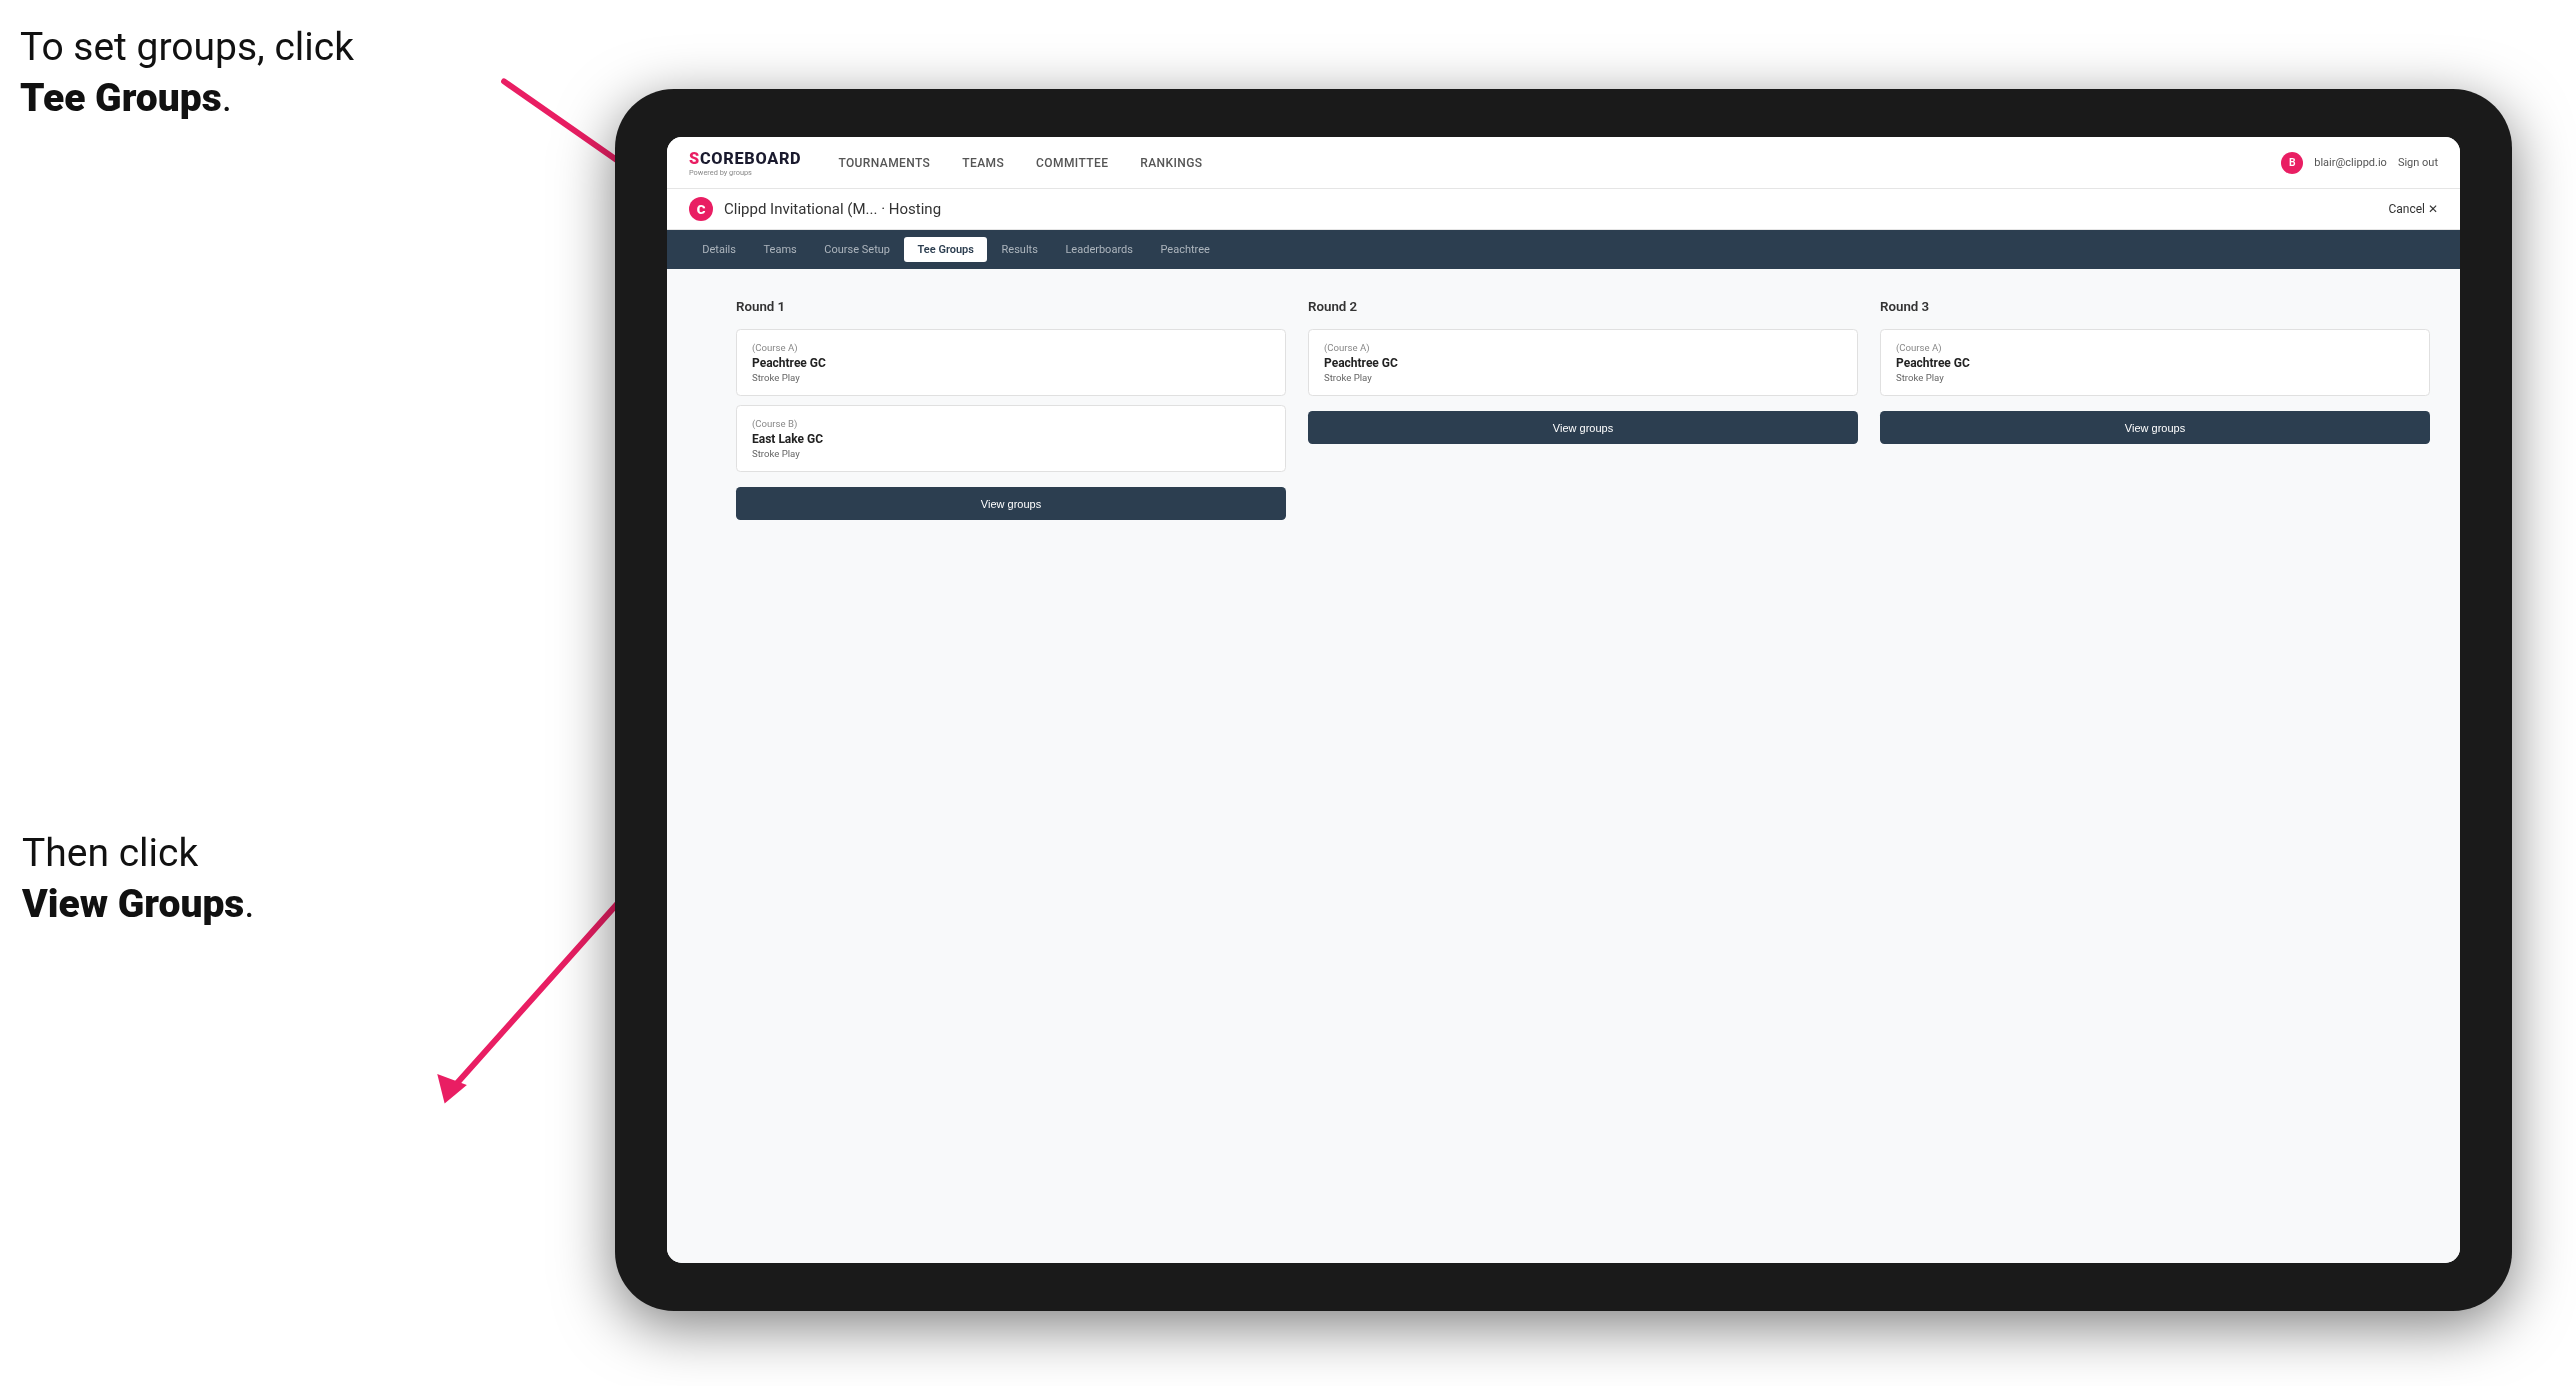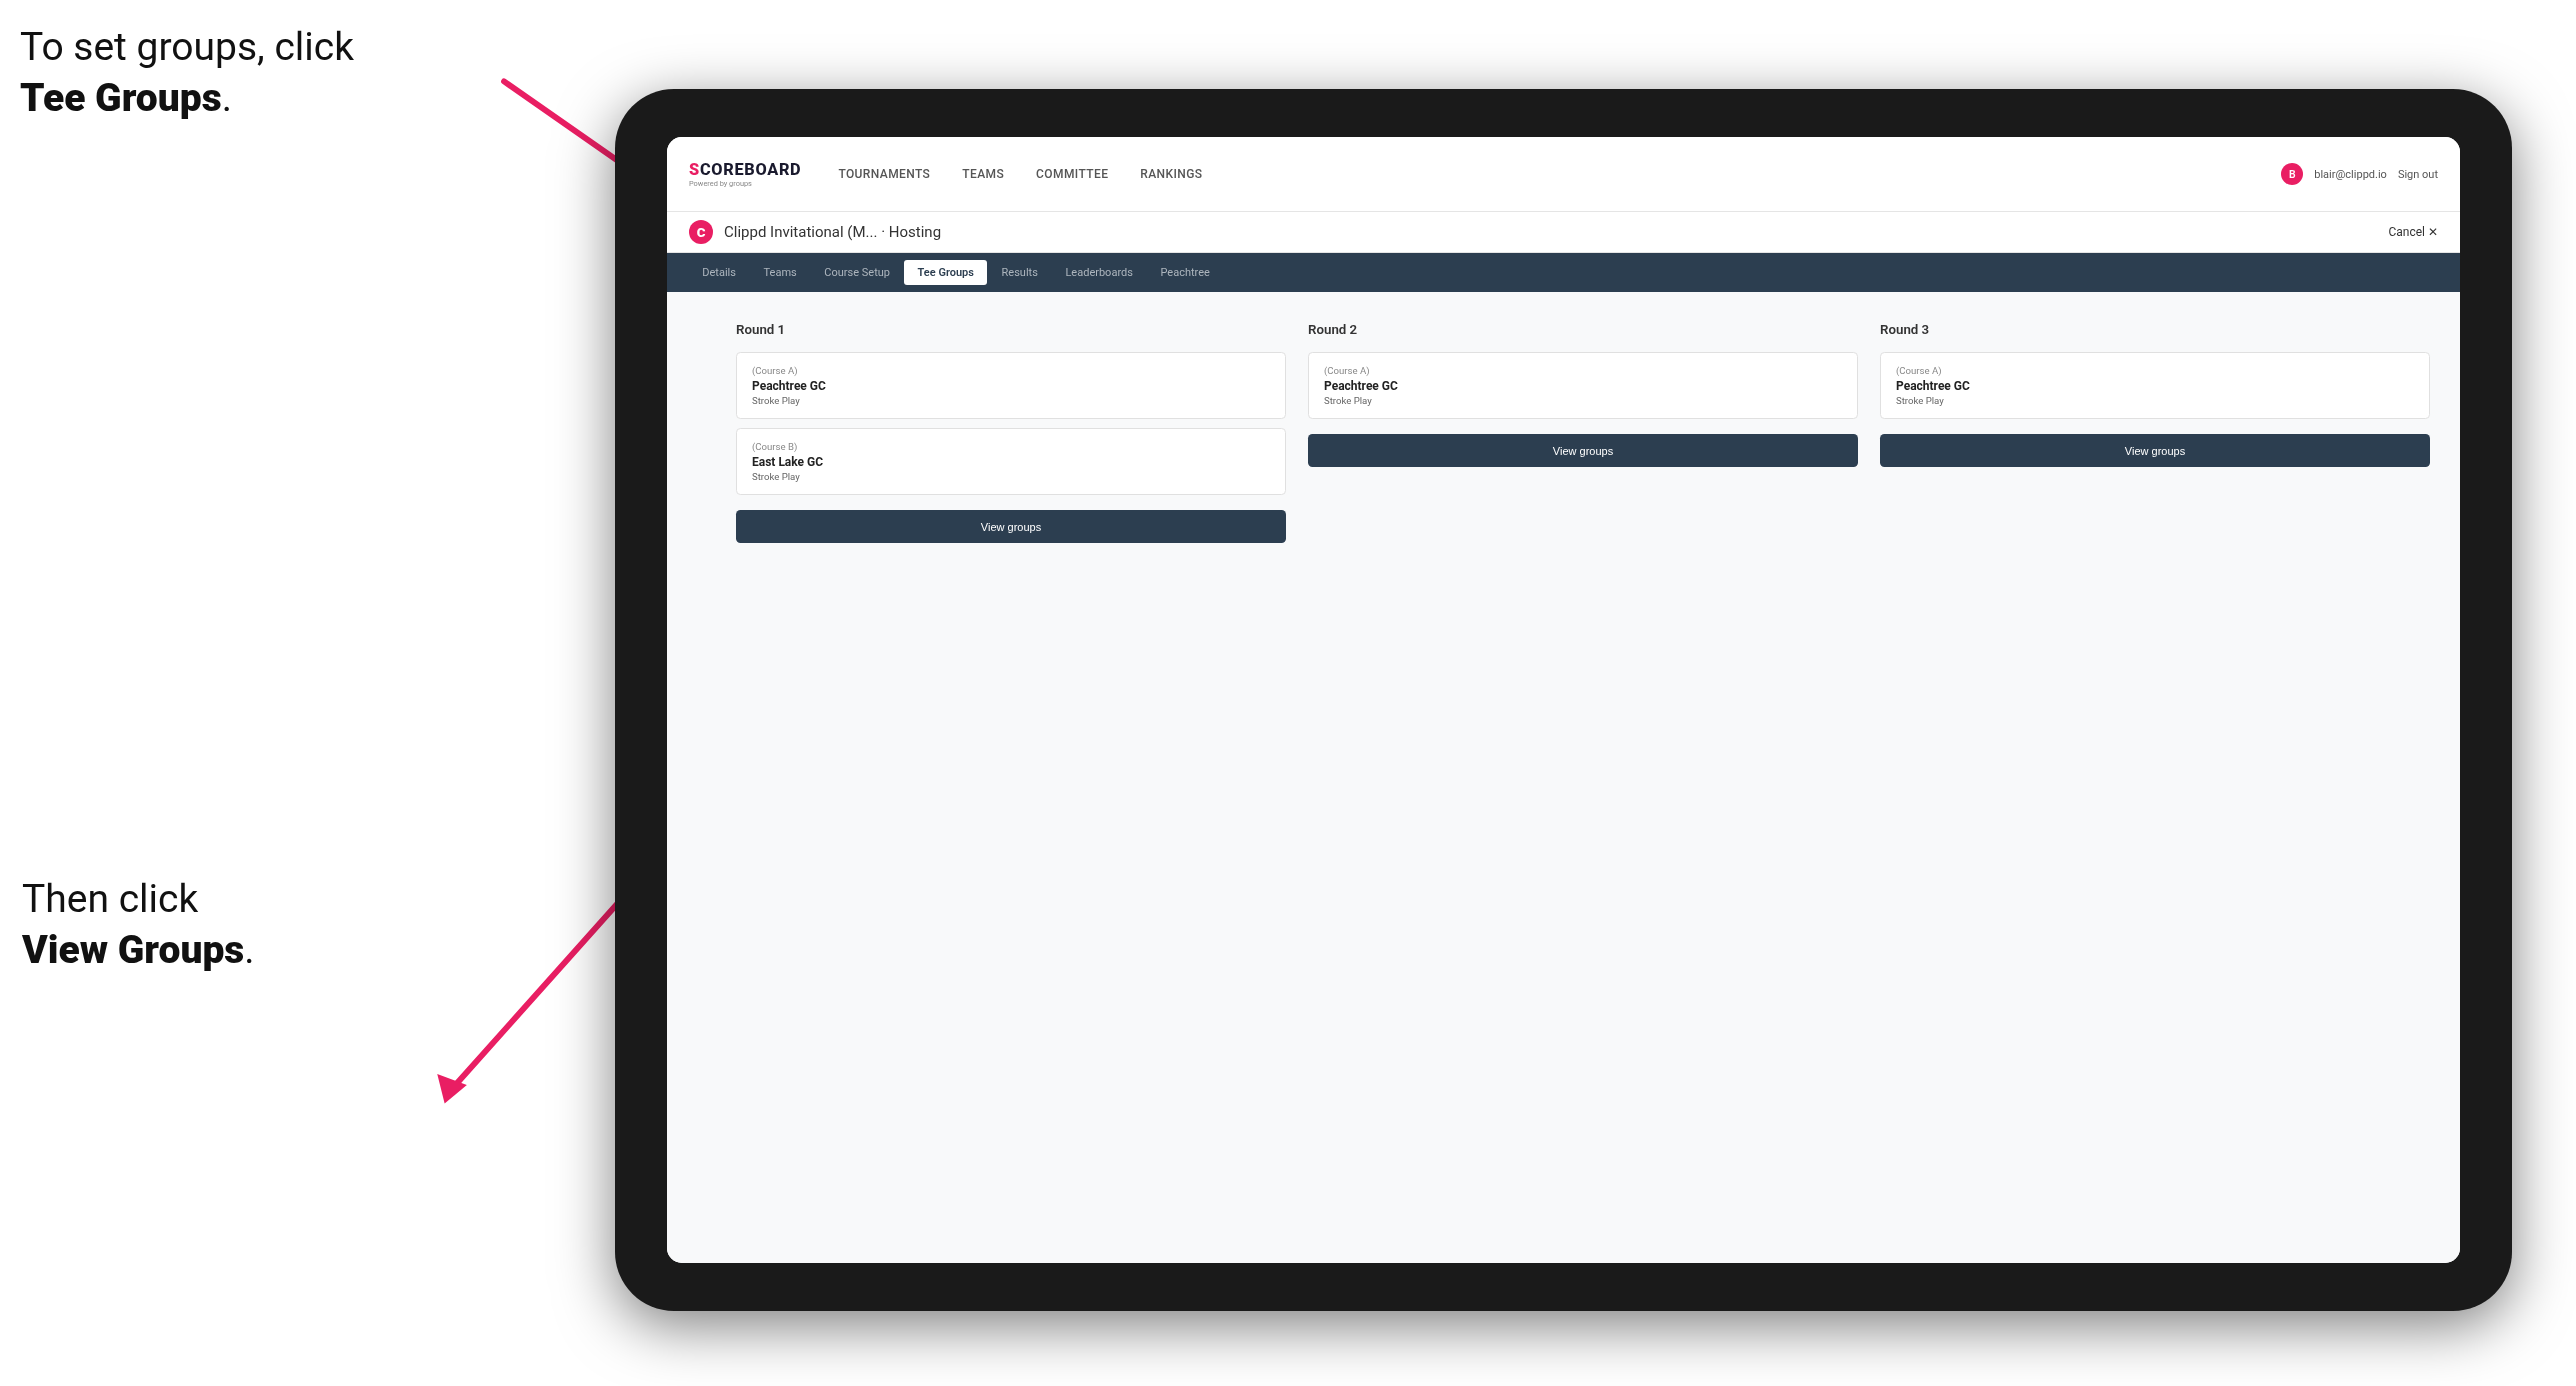--- a/index.html
+++ b/index.html
@@ -21,21 +21,21 @@
       line-height: 1.3;
       color: #111;
     }
     .instruction-top strong {
       font-weight: 900;
     }
 
     
     .instruction-bottom {
       position: absolute;
-      top: 874px;
+      top: 828px;
       left: 22px;
       font-size: 39px;
       line-height: 1.3;
       color: #111;
     }
     .instruction-bottom strong {
       font-weight: 900;
     }
 
     
@@ -60,21 +60,21 @@
       border-radius: 15px;
       overflow: hidden;
       display: flex;
       flex-direction: column;
     }
 
     
     .top-nav {
       background: #ffffff;
       border-bottom: 0.7px solid #e5e5e5;
-      height: 75px;
+      height: 52px;
       display: flex;
       align-items: center;
       padding: 0 22px;
       flex-shrink: 0;
     }
 
     .logo-area {
       display: flex;
       flex-direction: column;
       margin-right: 37px;

